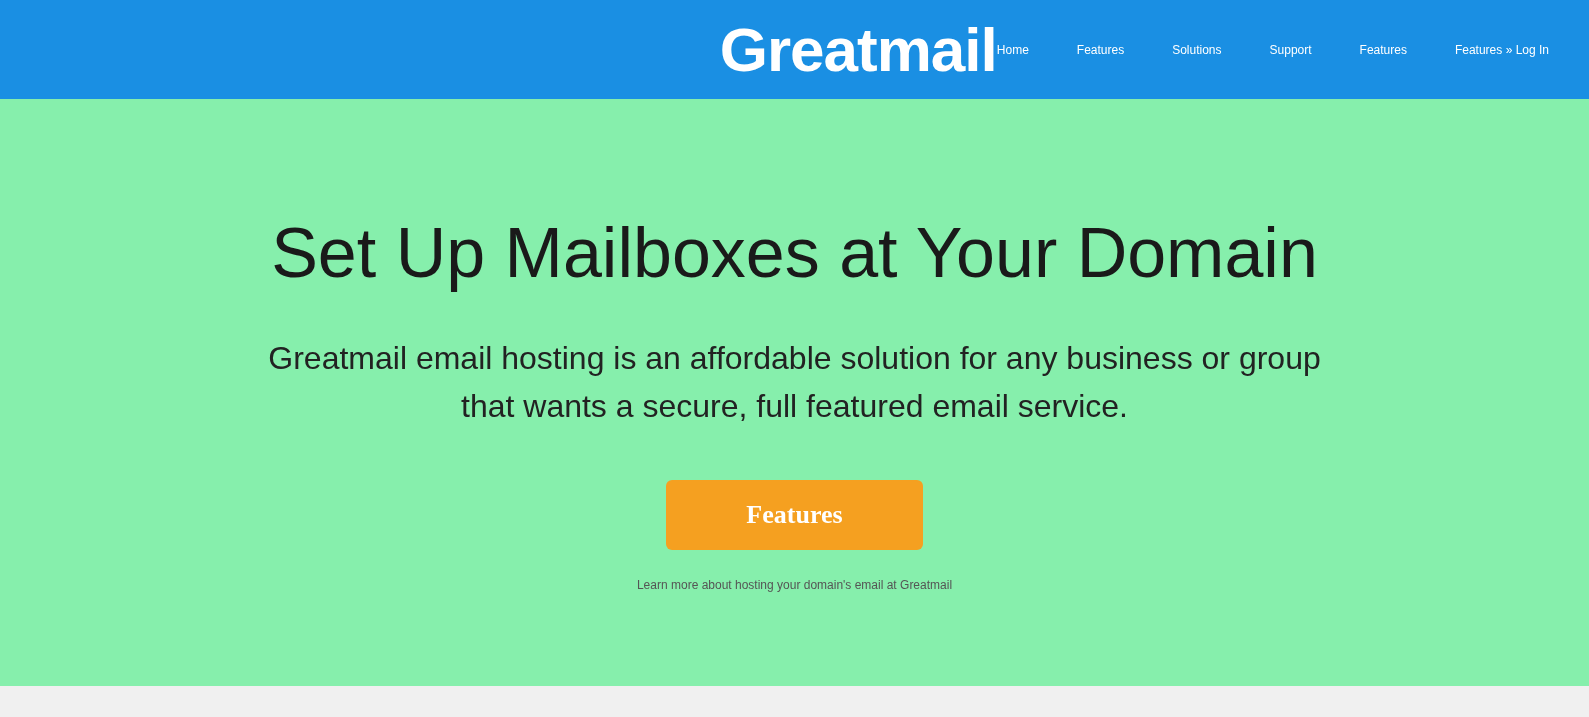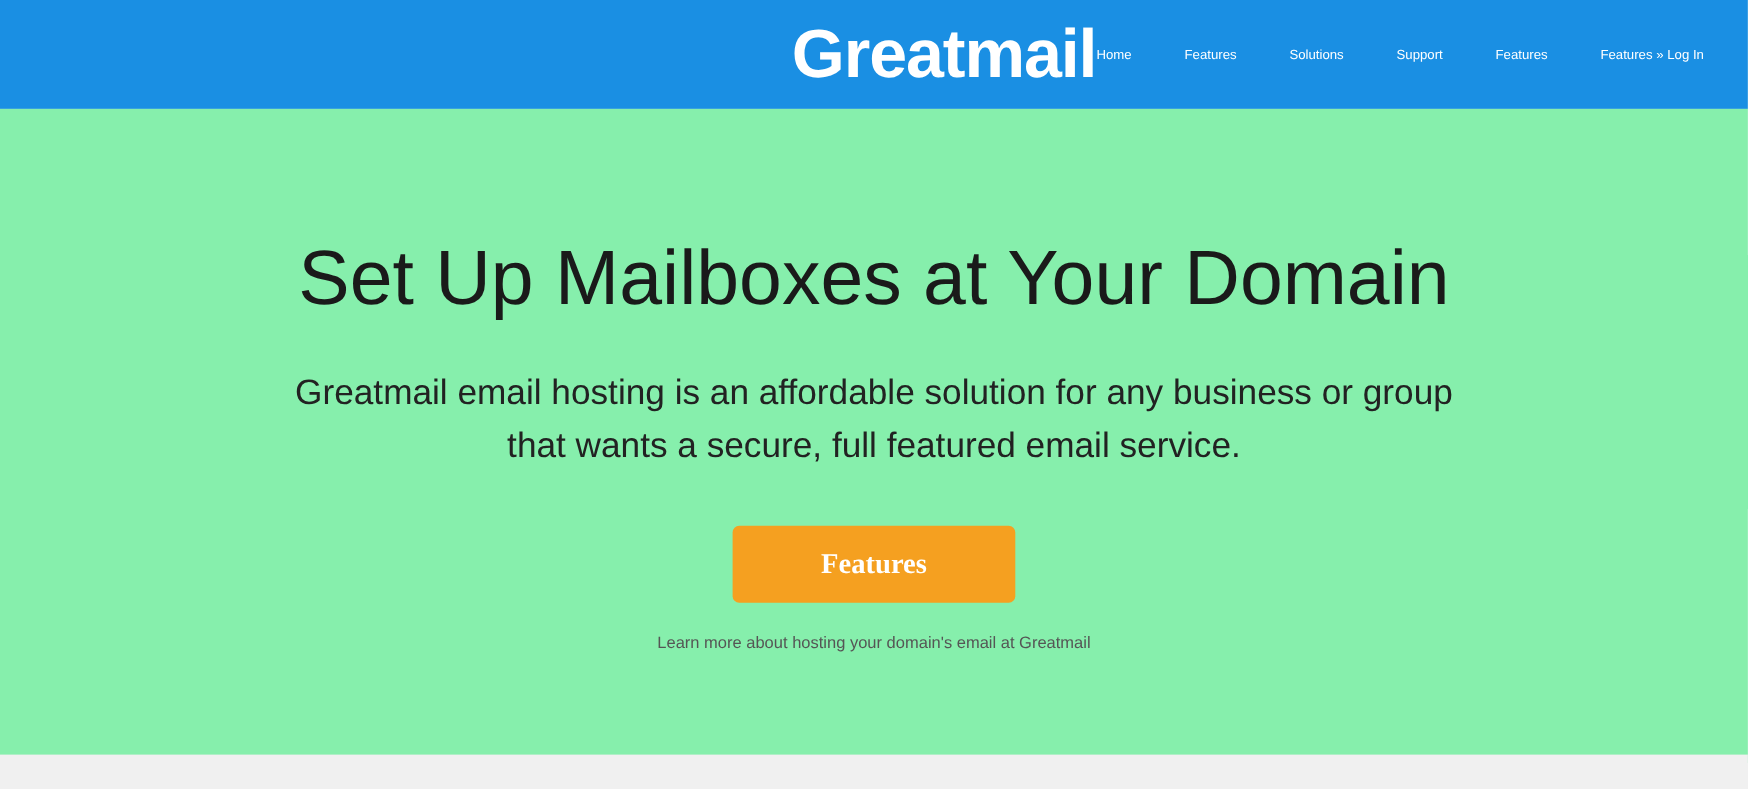--- a/index.html
+++ b/index.html
@@ -86,21 +86,21 @@
       font-weight: 700;
       border: none;
       border-radius: 6px;
       padding: 20px 80px;
       cursor: pointer;
       margin-bottom: 28px;
       font-family: Liberation Serif, serif;
     }
 
     .hero-caption {
-      font-size: 15px;
+      font-size: 12px;
       color: #555555;
       font-family: Arial, sans-serif;
     }
   </style>
 </head>
 <body>
 
 <header class="header">
   <div class="logo">Greatmail</div>
 

